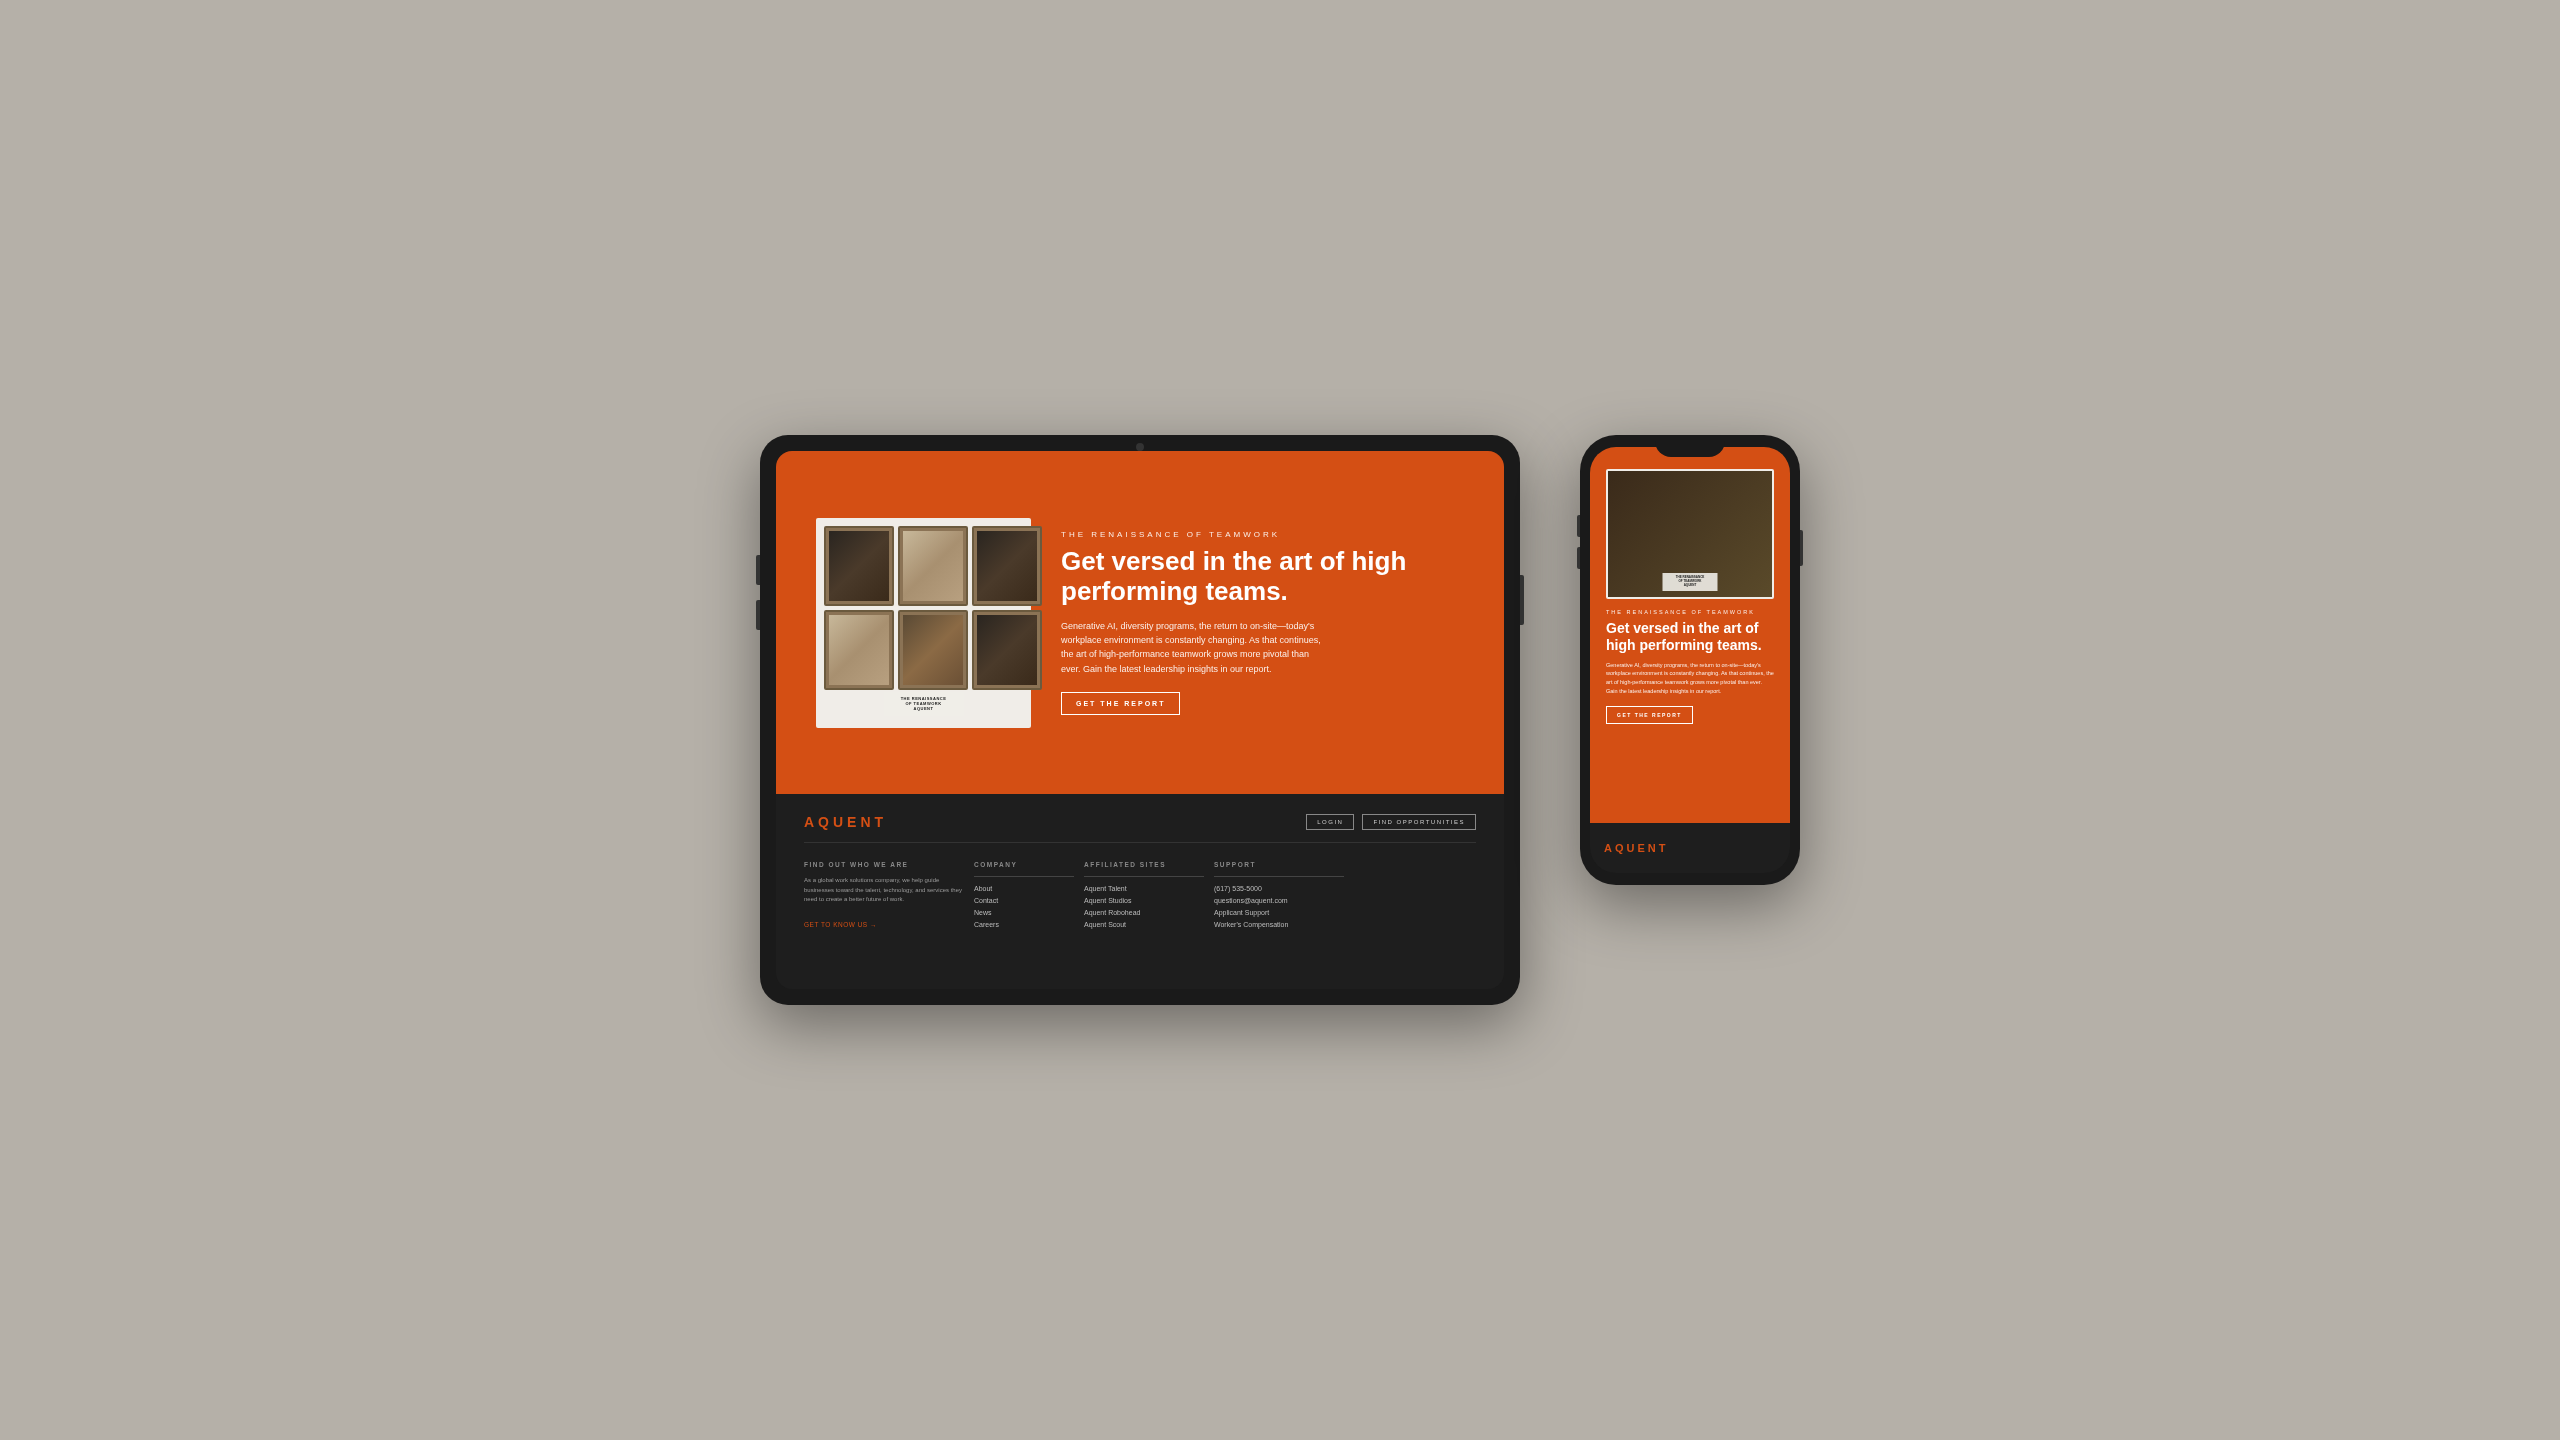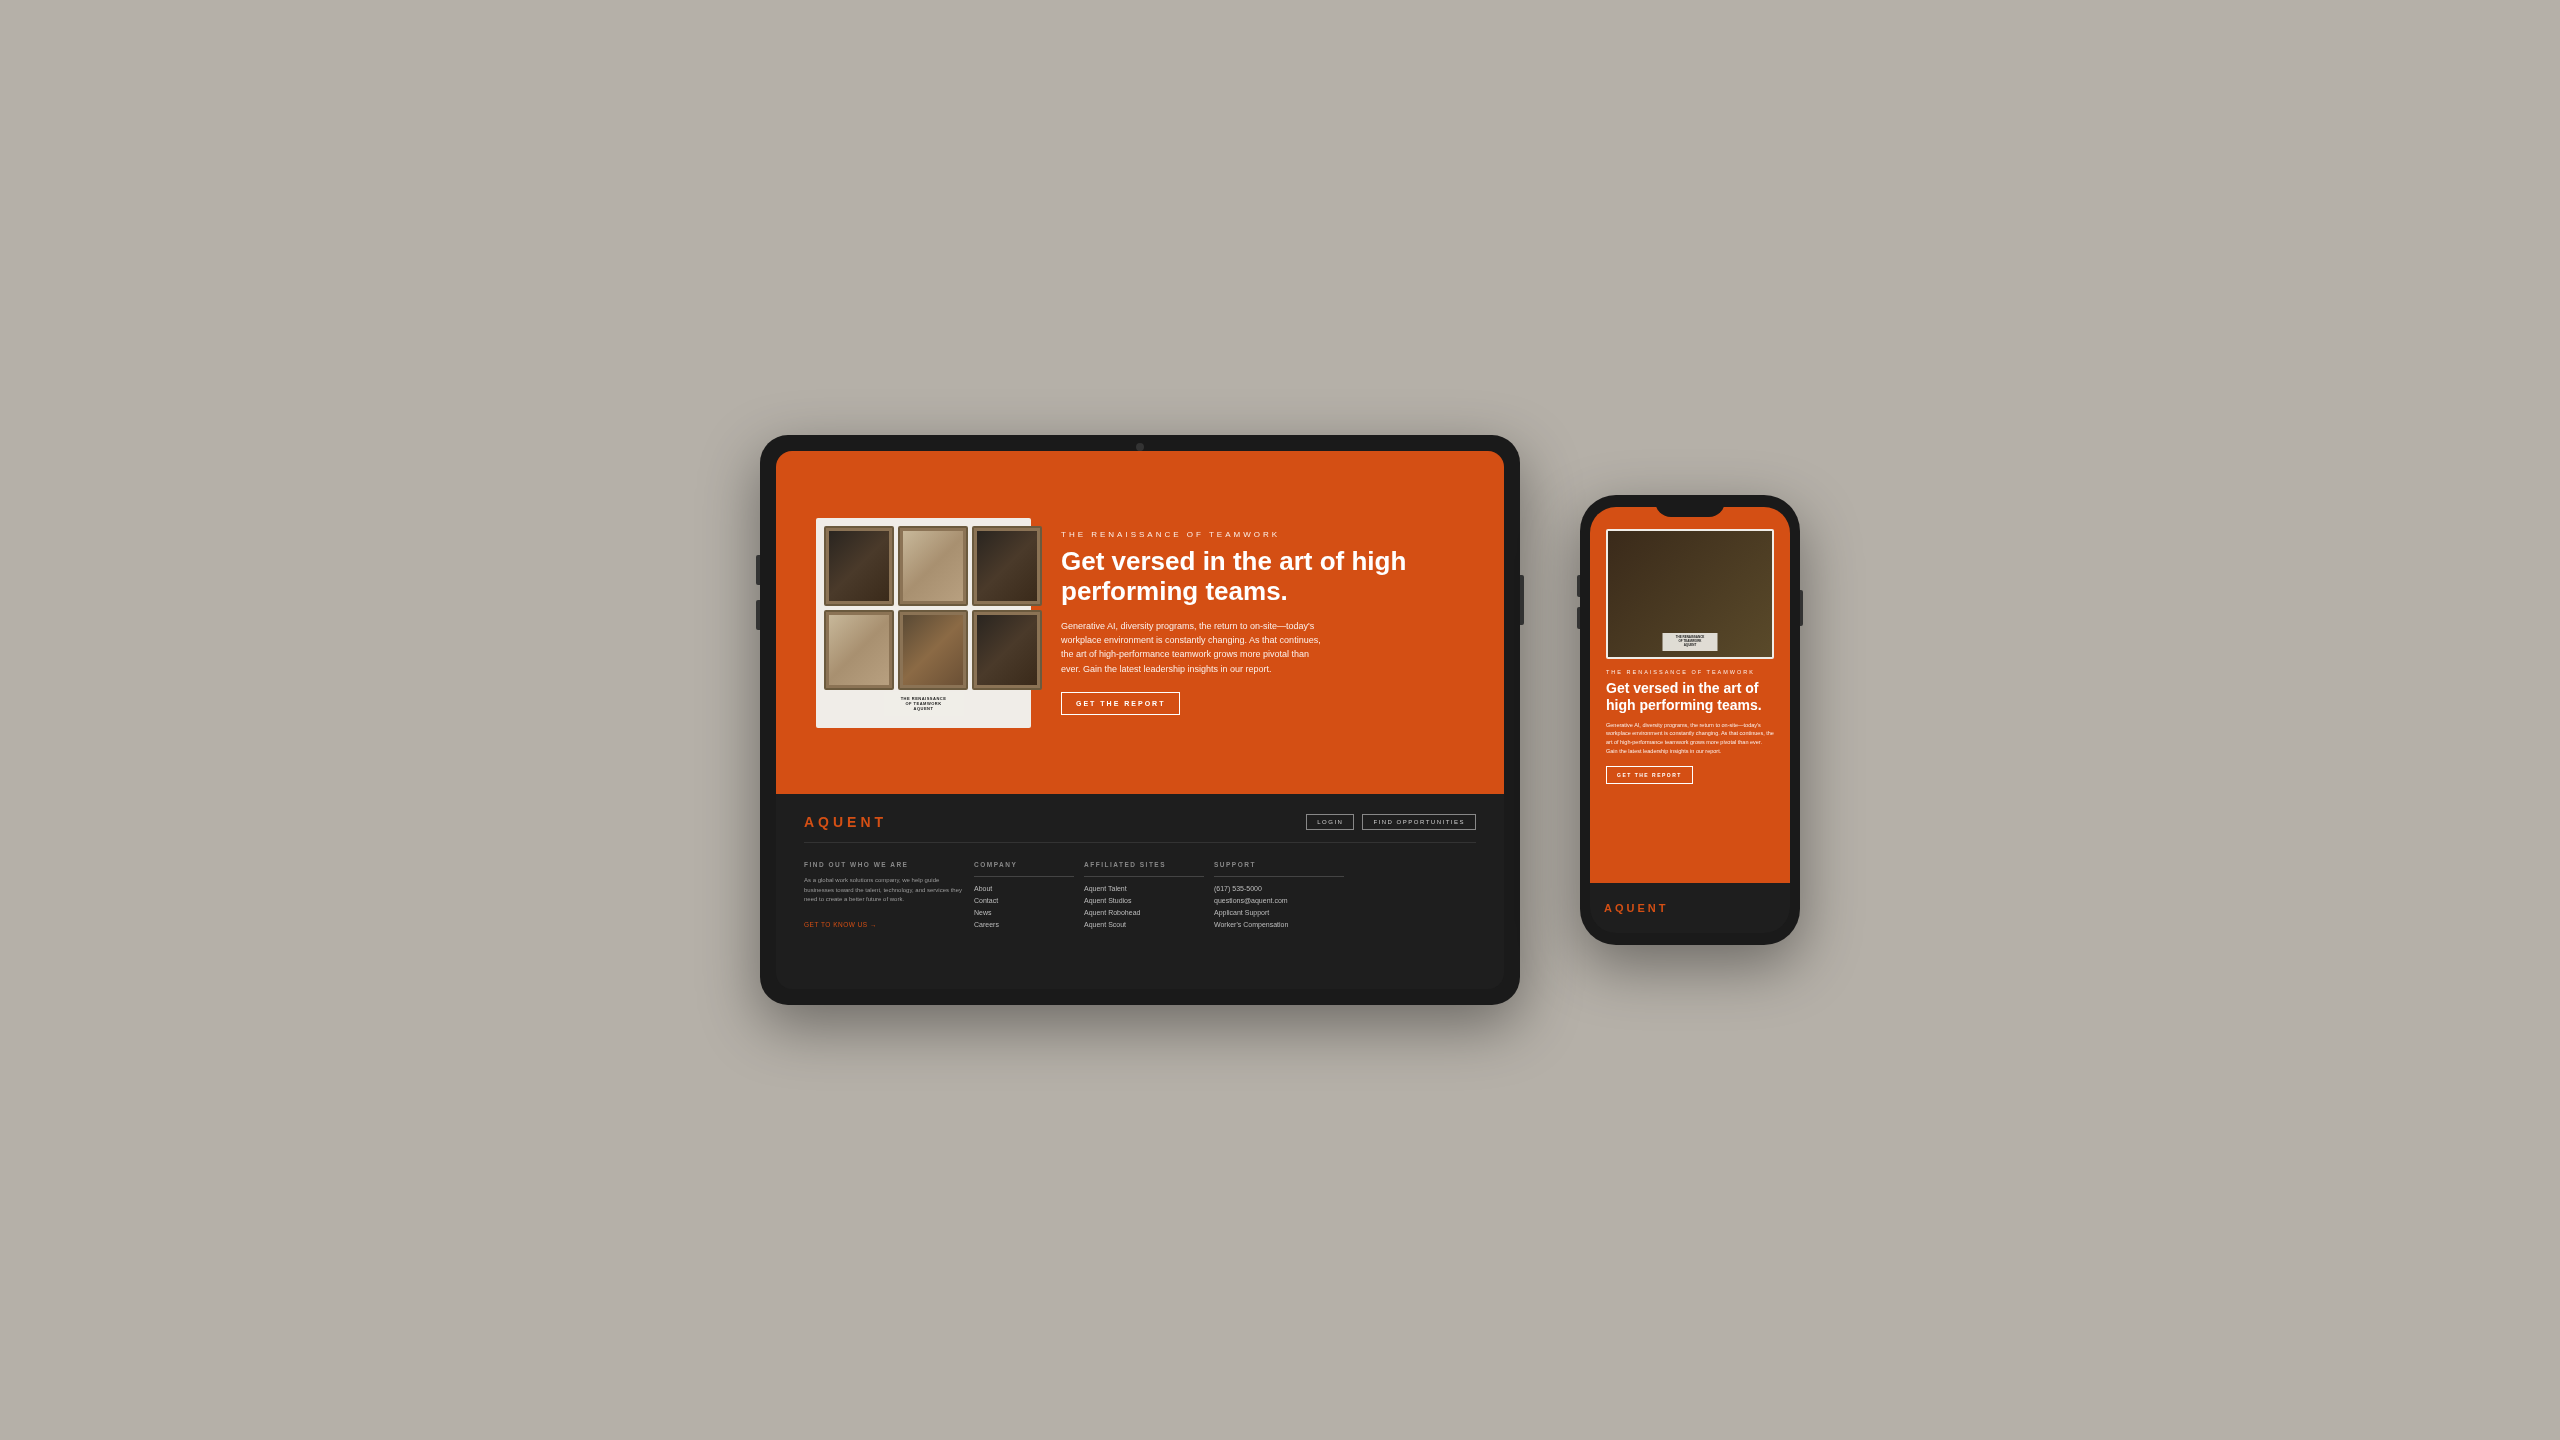--- a/index.html
+++ b/index.html
@@ -10,21 +10,21 @@
       background-color: #b5b0a8;
       display: flex;
       align-items: center;
       justify-content: center;
       font-family: Arial, sans-serif;
       overflow: hidden;
     }
 
     .scene {
       display: flex;
-      align-items: center;
+      align-items: flex-start;
       justify-content: center;
       gap: 60px;
       position: relative;
     }
 
     
     .tablet-outer {
       width: 760px;
       height: 570px;
       background: #1a1a1a;

